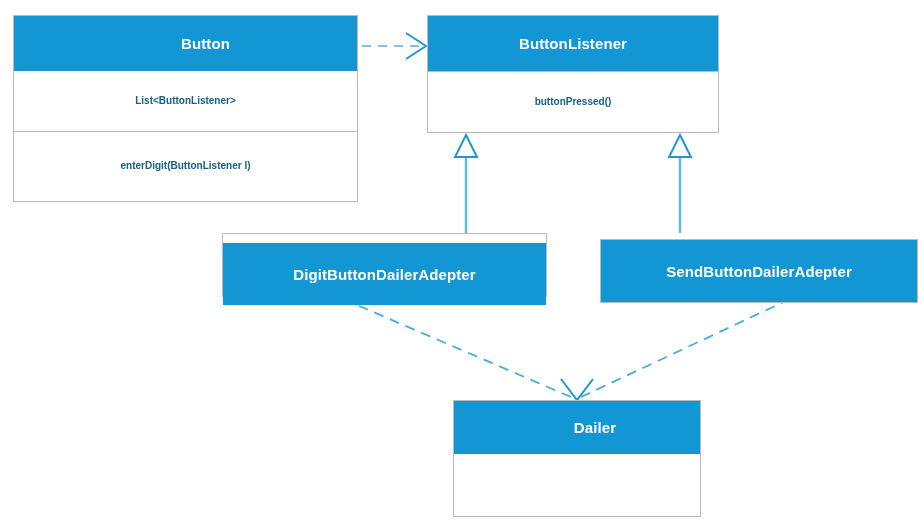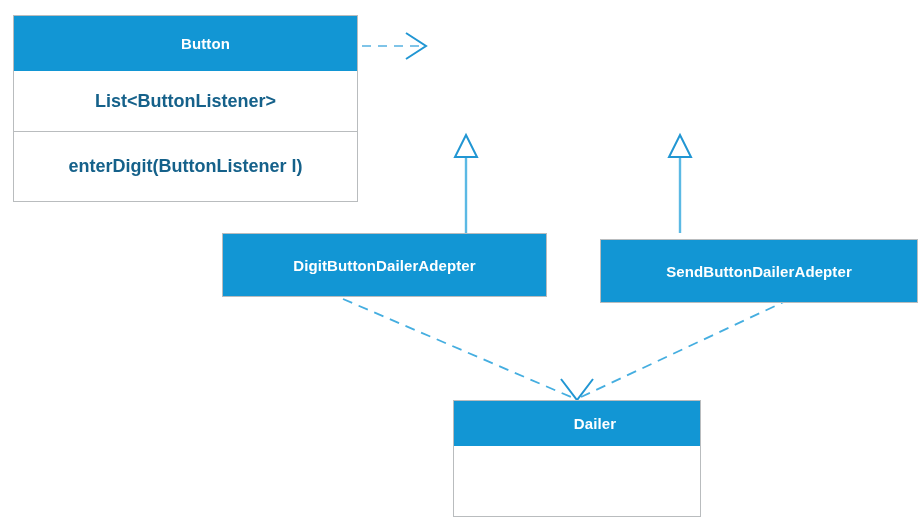--- a/index.html
+++ b/index.html
@@ -42,21 +42,21 @@
     align-items: center;
     justify-content: center;
     text-align: center;
     letter-spacing: 0.1px;
   }
   .uml-compartment {
     box-sizing: border-box;
     background: #ffffff;
     color: #15618a;
     font-weight: bold;
-    font-size: 18px;
+    font-size: 10px;
     display: flex;
     align-items: center;
     justify-content: center;
     text-align: center;
     line-height: 1.25;
     border-top: 1px solid #b9bcbe;
     white-space: pre-line;
   }
 
   
@@ -65,29 +65,29 @@
   #class-button .uml-compartment.attrs { height: 60px; border-top: none; }
   #class-button .uml-compartment.ops { height: 70px; }
 
   
   #class-buttonlistener { left: 427px; top: 15px; width: 292px; height: 118px; }
   #class-buttonlistener .uml-header { height: 55px; }
   #class-buttonlistener .uml-compartment.ops { height: 61px; }
 
   
   #class-digitadapter { left: 222px; top: 233px; width: 325px; height: 64px; }
-  #class-digitadapter .uml-header { height: 100%; }
+  #class-digitadapter .uml-header { height: 100%; margin-top: 9px; }
 
   
   #class-sendadapter { left: 600px; top: 239px; width: 318px; height: 64px; }
   #class-sendadapter .uml-header { height: 100%; }
 
   
   #class-dailer { left: 453px; top: 400px; width: 248px; height: 117px; }
-  #class-dailer .uml-header { height: 45px; padding-left: 36px; }
+  #class-dailer .uml-header { height: 53px; padding-left: 36px; }
   #class-dailer .uml-compartment.ops { height: 62px; }
 </style>
 </head>
 <body>
 
 <div id="canvas">
 
   <svg class="connectors" viewBox="0 0 922 526" xmlns="http://www.w3.org/2000/svg">
 
     <g>
@@ -117,20 +117,24 @@
       <path d="M 561 379 L 577 400 L 593 379" fill="none" stroke="#2196d3" stroke-width="2" stroke-linejoin="miter" stroke-linecap="butt"></path>
     </g>
   </svg>
 
   <div class="uml-class" id="class-button">
     <div class="uml-header">Button</div>
     <div class="uml-compartment attrs">List&lt;ButtonListener&gt;</div>
     <div class="uml-compartment ops">enterDigit(ButtonListener l)</div>
   </div>
 
+  <div class="uml-class" id="class-buttonlistener">
+    <div class="uml-header">ButtonListener</div>
+    <div class="uml-compartment ops">buttonPressed()</div>
+  </div>
 
   <div class="uml-class" id="class-digitadapter">
     <div class="uml-header">DigitButtonDailerAdepter</div>
   </div>
 
   <div class="uml-class" id="class-sendadapter">
     <div class="uml-header">SendButtonDailerAdepter</div>
   </div>
 
   <div class="uml-class" id="class-dailer">

